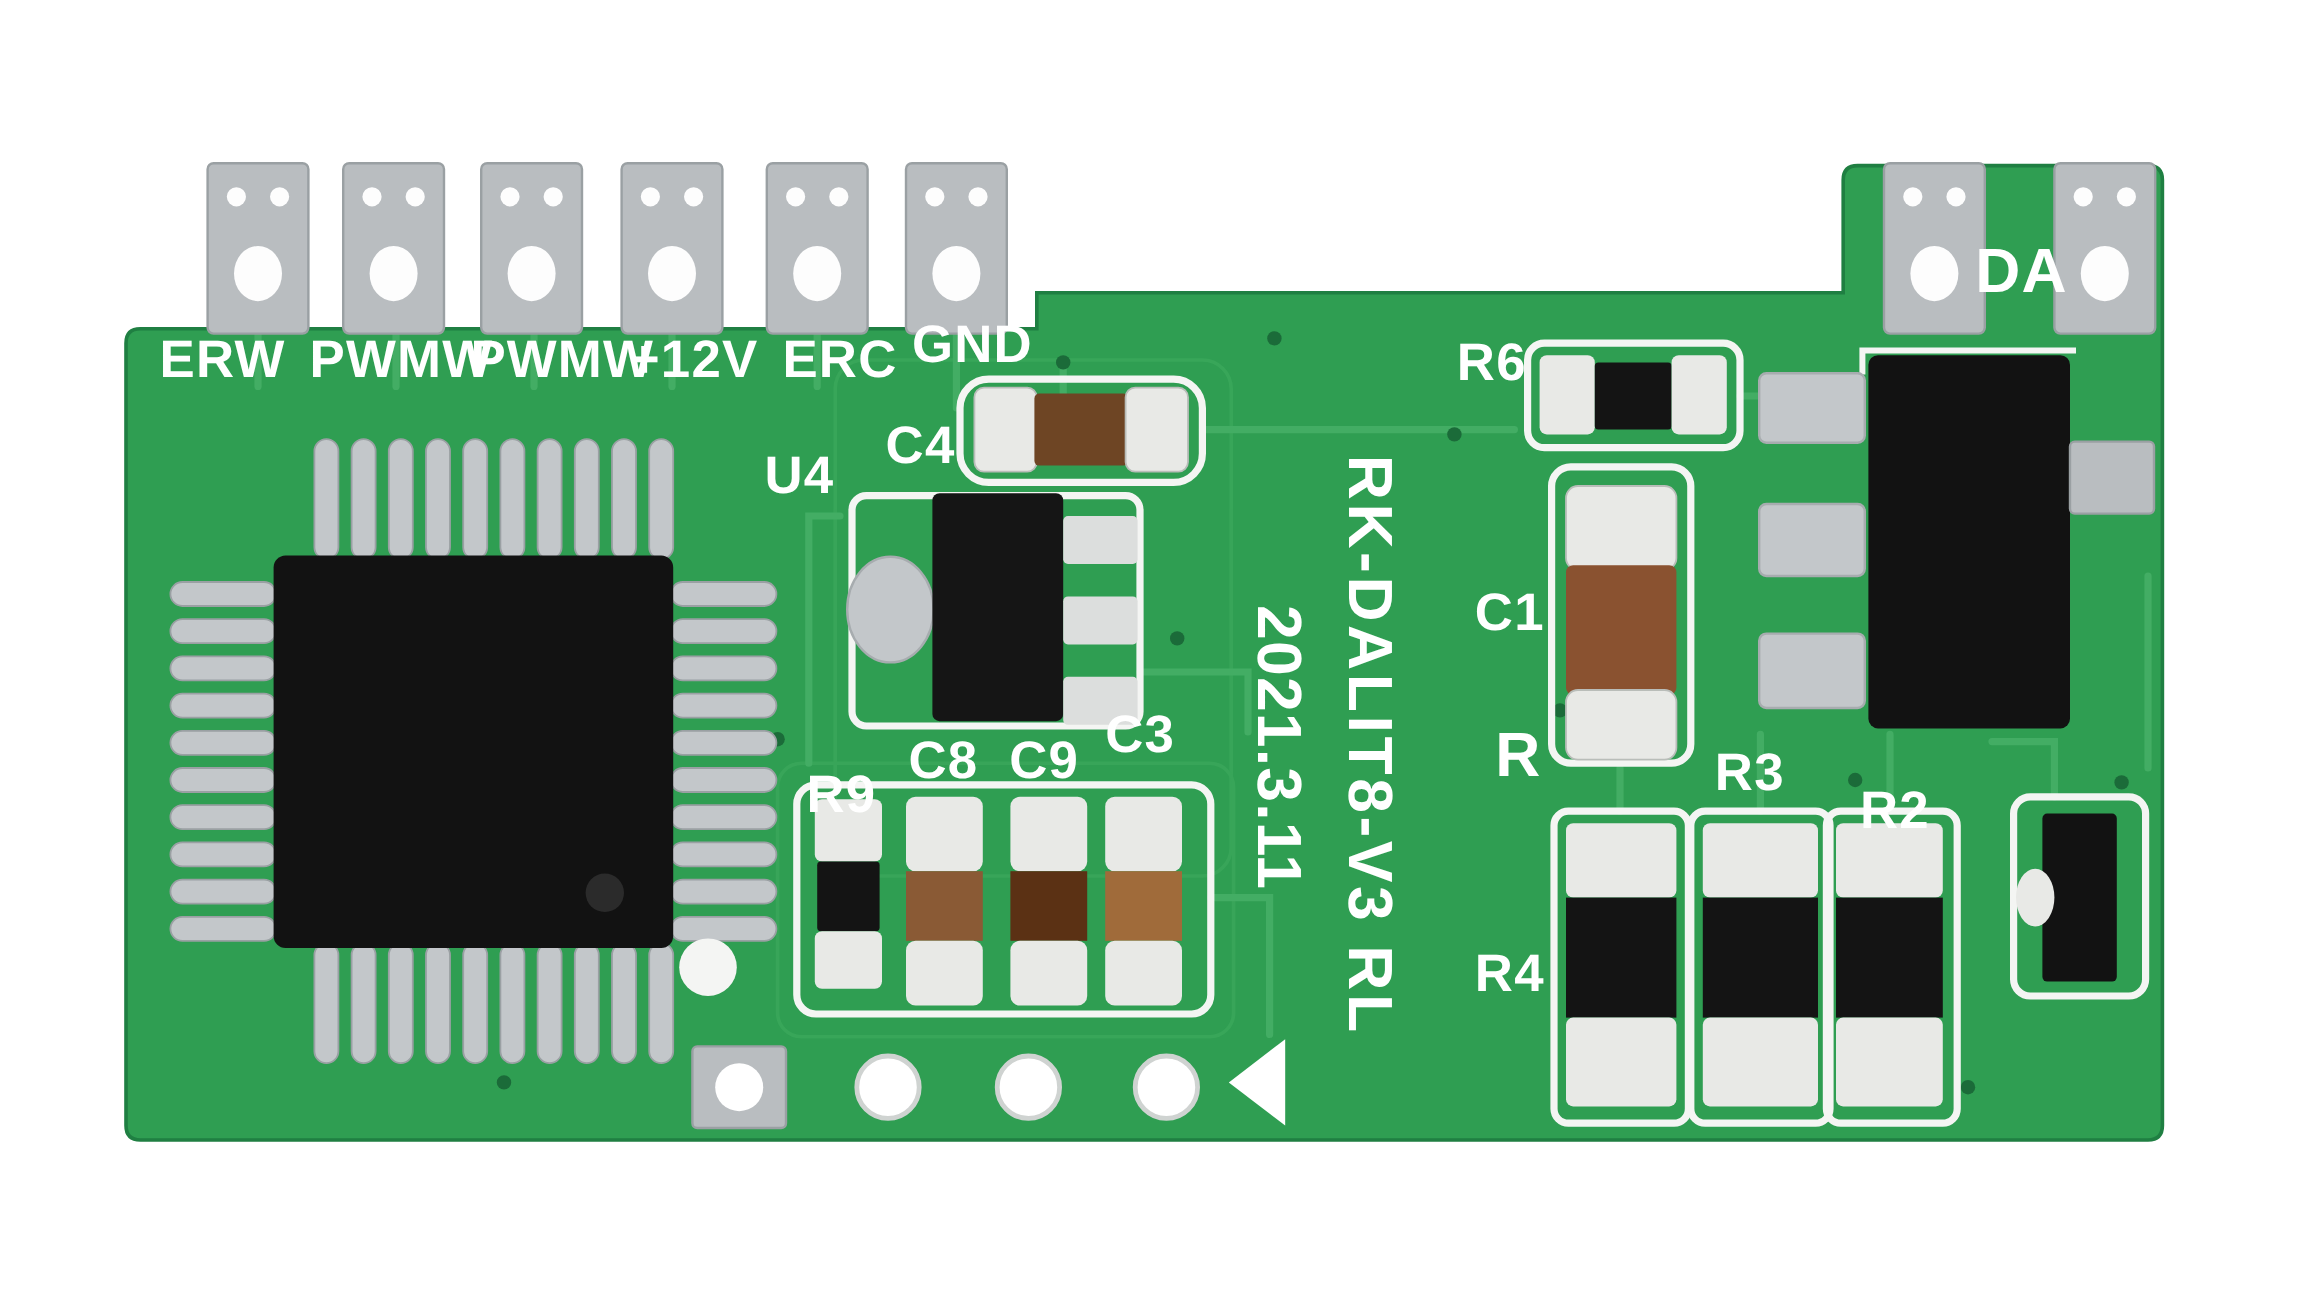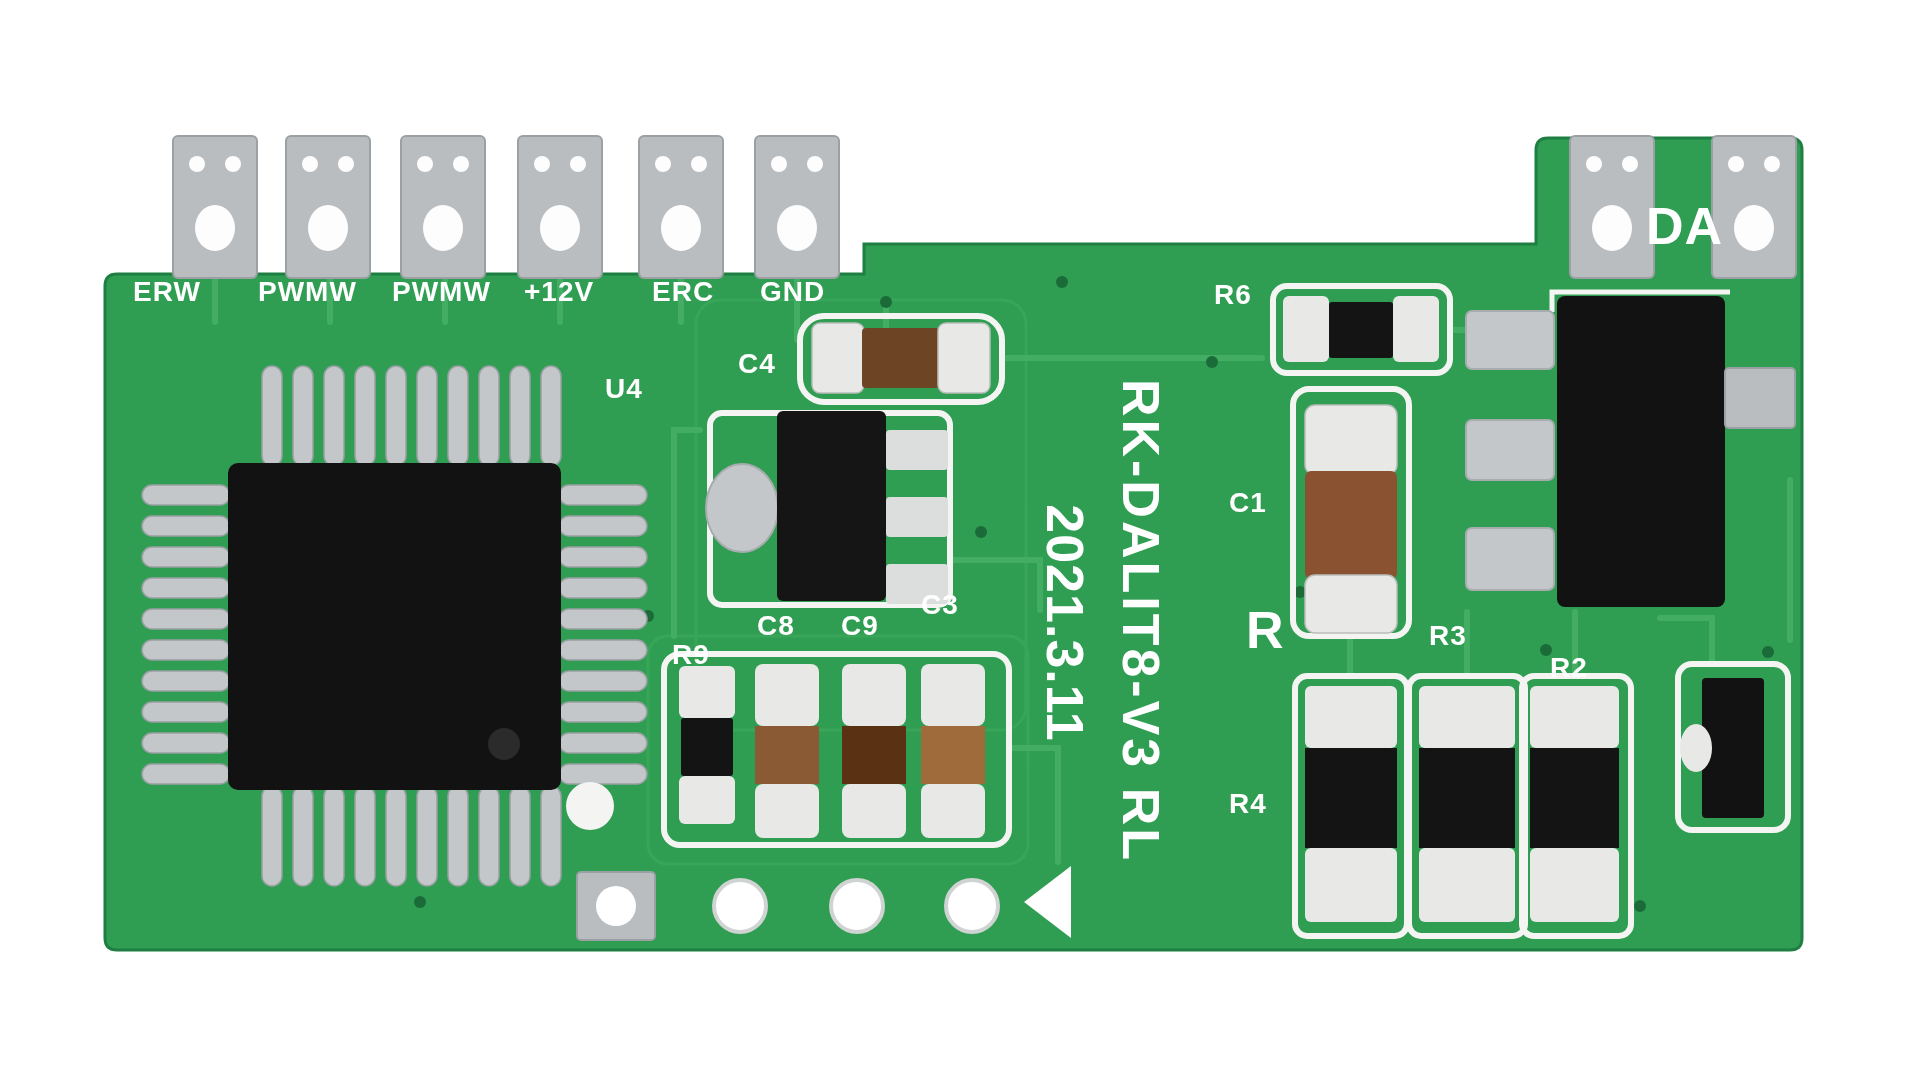--- a/index.html
+++ b/index.html
@@ -1,19 +1,19 @@
 <!DOCTYPE html>
 <html><head>
 <meta charset="utf-8">
 <style>
   html,body{margin:0;padding:0;background:#ffffff;}
   .stage{position:relative;width:1920px;height:1080px;background:#ffffff;overflow:hidden;
          font-family:"Liberation Sans",sans-serif;}
   .stage svg{position:absolute;left:0;top:0;}
-  .silk{position:absolute;color:#ffffff;font-weight:700;font-size:28px;letter-spacing:1px;
+  .silk{position:absolute;color:#ffffff;font-weight:700;font-size:44px;letter-spacing:1px;
         white-space:nowrap;line-height:1;}
   .silk.big{font-size:52px;}
   .vert{transform:rotate(90deg);transform-origin:center;text-align:center;}
 </style>
 </head>
 <body>
 
 <div class="stage">
 
 <svg width="1920" height="1080" viewBox="0 0 1920 1080">
@@ -219,25 +219,25 @@
     <polygon points="1024,902 1071,866 1071,938" fill="#ffffff"></polygon>
   </g>
 
 </svg>
 
 <div class="silk" style="left:133px;top:278px">ERW</div>
 <div class="silk" style="left:258px;top:278px">PWMW</div>
 <div class="silk" style="left:392px;top:278px">PWMW</div>
 <div class="silk" style="left:524px;top:278px">+12V</div>
 <div class="silk" style="left:652px;top:278px">ERC</div>
-<div class="silk" style="left:760px;top:278px">GND</div>
+<div class="silk" style="left:760px;top:266px">GND</div>
 
 <div class="silk big" style="left:1646px;top:200px">DA</div>
 
-<div class="silk" style="left:605px;top:375px">U4</div>
+<div class="silk" style="left:637px;top:375px">U4</div>
 <div class="silk" style="left:738px;top:350px">C4</div>
 <div class="silk" style="left:672px;top:641px">R9</div>
 <div class="silk" style="left:757px;top:612px">C8</div>
 <div class="silk" style="left:841px;top:612px">C9</div>
 <div class="silk" style="left:921px;top:591px">C3</div>
 <div class="silk" style="left:1214px;top:281px">R6</div>
 <div class="silk" style="left:1229px;top:489px">C1</div>
 <div class="silk big" style="left:1246px;top:604px">R</div>
 <div class="silk" style="left:1429px;top:622px">R3</div>
 <div class="silk" style="left:1550px;top:654px">R2</div>

